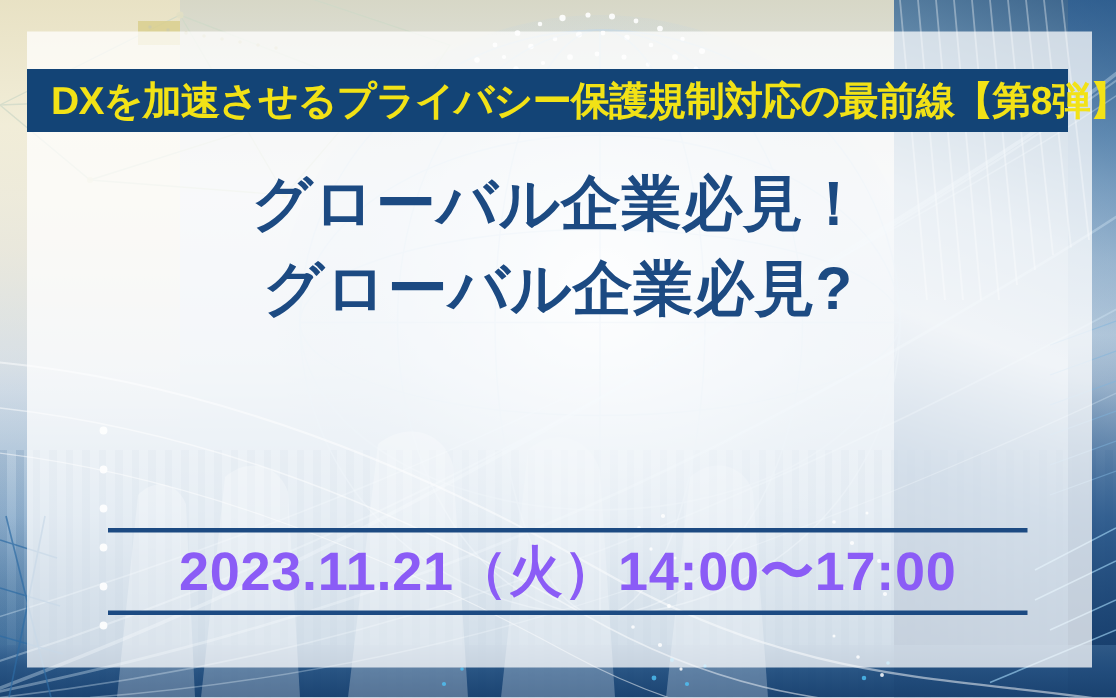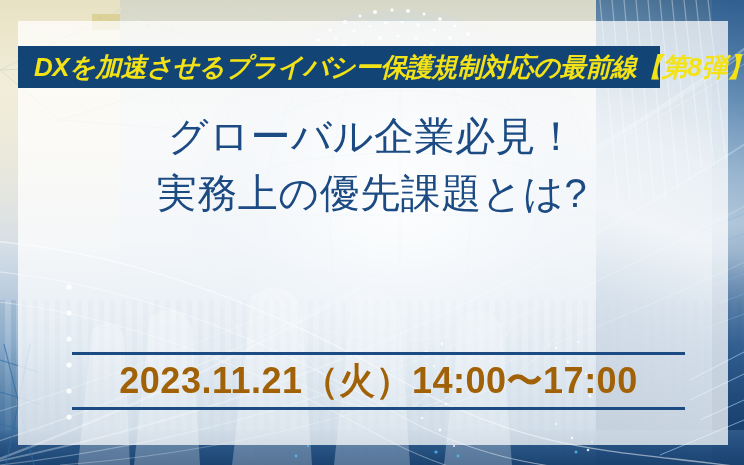--- a/index.html
+++ b/index.html
@@ -113,49 +113,48 @@
     width: 710px;
     height: 424px;
     background: rgba(255,255,255,0.74);
   }
 
   
   .ribbon {
     position: absolute;
     left: 18px;
     top: 46px;
-    width: 642px;
+    width: 694px;
     height: 42px;
     background: #134476;
     display: flex;
     align-items: center;
     box-sizing: border-box;
     padding-left: 16px;
-    font-style: italic;
   }
   .ribbon-text {
     color: #f2e216;
     font-size: 26px;
     font-weight: bold;
     letter-spacing: -0.5px;
     white-space: nowrap;
     line-height: 1;
   }
 
   
   .title-block {
     position: absolute;
     left: 0;
     top: 108px;
     width: 744px;
     text-align: center;
   }
   .title-line {
     color: #1c4a82;
-    font-weight: normal;
+    font-weight: bold;
     font-size: 40px;
     line-height: 1.42;
     letter-spacing: 0.5px;
     white-space: nowrap;
   }
 
   
   .date-block {
     position: absolute;
     left: 72px;
@@ -163,21 +162,21 @@
     width: 613px;
     border-top: 3px solid #1c4a82;
     border-bottom: 3px solid #1c4a82;
     height: 58px;
     display: flex;
     align-items: center;
     justify-content: center;
     box-sizing: border-box;
   }
   .date-text {
-    color: #a16207;
+    color: #8b5cf6;
     font-weight: bold;
     font-size: 36px;
     letter-spacing: 0.5px;
     white-space: nowrap;
     line-height: 1;
   }
 </style>
 </head>
 <body>
 
@@ -394,20 +393,20 @@
   </svg>
 
   <div class="white-card"></div>
 
   <div class="ribbon">
     <span class="ribbon-text">DXを加速させるプライバシー保護規制対応の最前線【第8弾】</span>
   </div>
 
   <div class="title-block">
     <div class="title-line">グローバル企業必見！</div>
-    <div class="title-line">実務上の優先課題とは?</div>
+    <div class="title-line">グローバル企業必見?</div>
   </div>
 
   <div class="date-block">
     <span class="date-text">2023.11.21（火）14:00〜17:00</span>
   </div>
 
 </div>
 
 </body></html>

